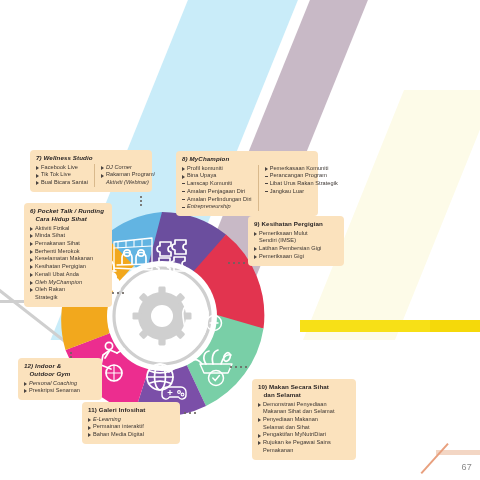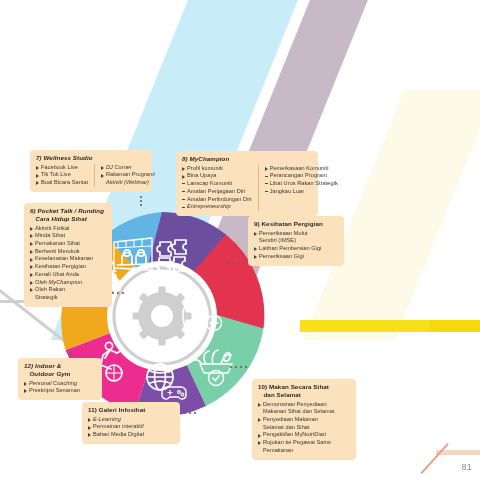--- a/index.html
+++ b/index.html
@@ -425,15 +425,15 @@
             <li class="arrow">Preskripsi Senaman</li>
           </ul>
         </div>
       </div>
     </div>
 
   <div class="corner-mark">
     <div class="corner-bar"></div>
     <div class="corner-line"></div>
   </div>
-  <div class="pagenum">81</div>
+  <div class="pagenum">67</div>
 
 </div>
 
 </body></html>

